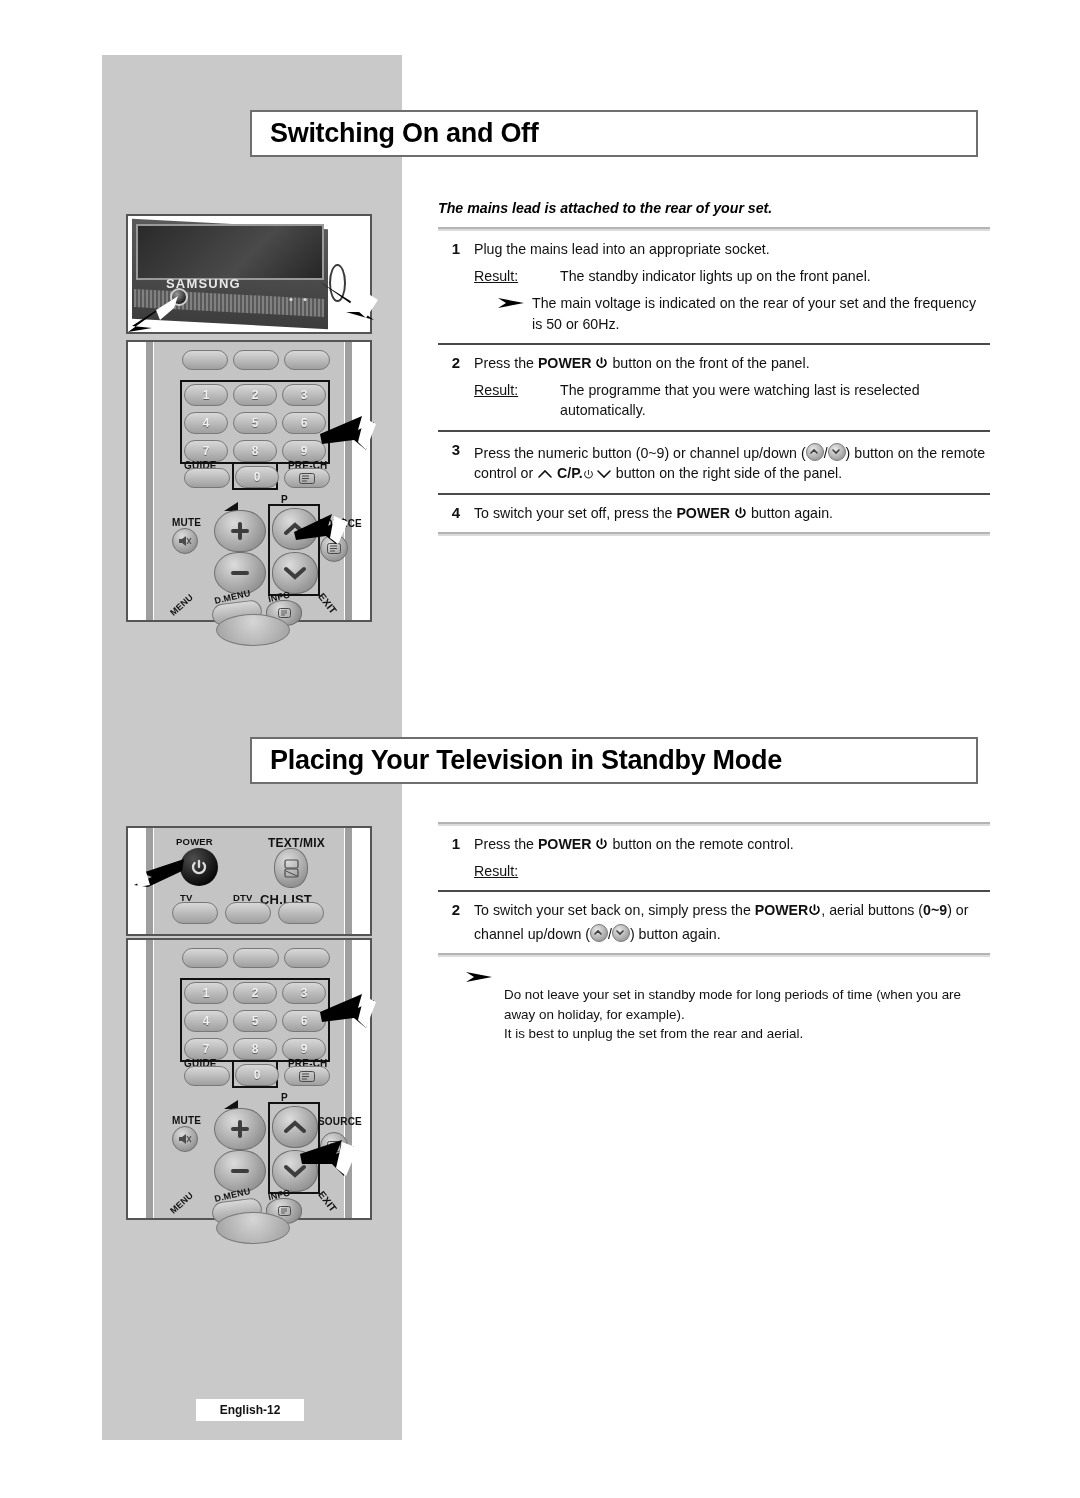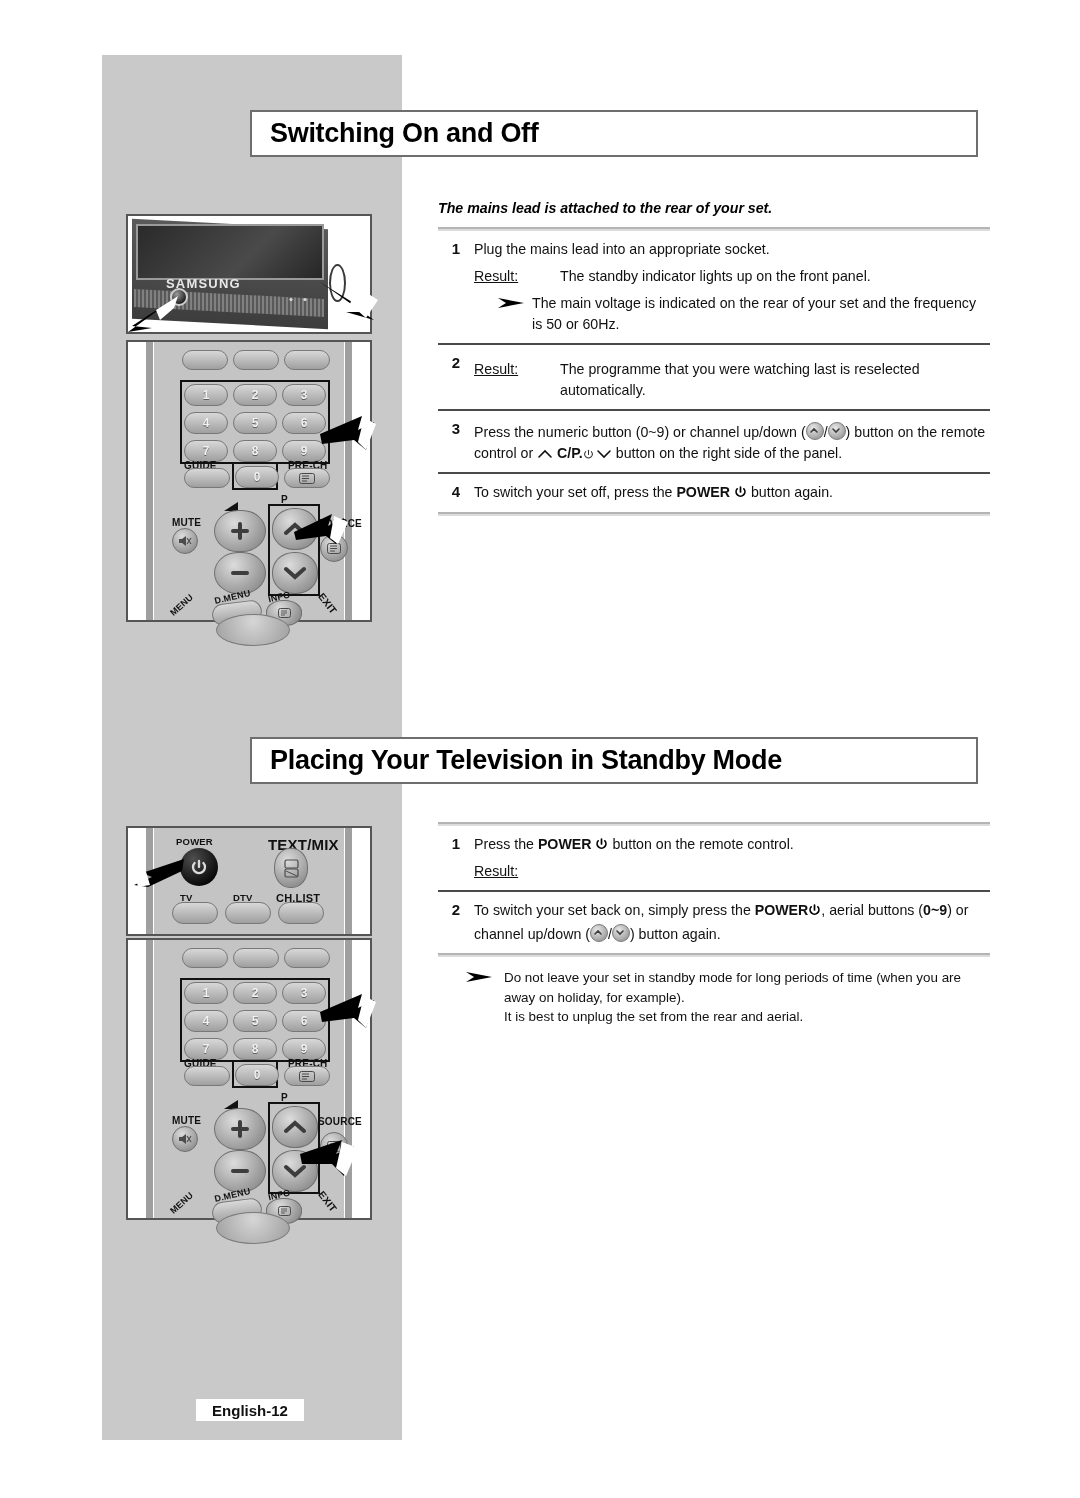--- a/index.html
+++ b/index.html
@@ -35,39 +35,39 @@
   .step .body{flex:1;}
   .sline{margin:0;}
   .res{display:flex;margin-top:6px;}
   .res .lbl{width:86px;flex:0 0 86px;text-decoration:underline;}
   .res .val{flex:1;}
   .note{display:flex;margin-top:7px;padding-left:24px;}
   .note .bullet{flex:0 0 34px;}
   .note .ntxt{flex:1;}
   .note-block{display:flex;padding:11px 0 10px 28px;font-size:13.4px;line-height:19.5px;}
   .note-block .bullet{flex:0 0 38px;}
-  .note-block .ntxt{flex:1;}
+  .note-block .ntxt{flex:1;margin-top:17px;}
   b.bd{font-weight:bold;}
 
   
   .dart{display:inline-block;width:26px;height:14px;position:relative;top:2px;}
 
   
   .pwr{display:inline-block;width:13px;height:13px;position:relative;top:2px;}
 
   
   .chev{display:inline-block;width:16px;height:16px;border-radius:50%;
         background:radial-gradient(circle at 38% 32%,#e9e9e9,#9b9b9b 78%);
         border:1px solid #7a7a7a;position:relative;top:3px;vertical-align:baseline;}
   .chev svg{position:absolute;left:2px;top:2px;}
 
   
   .footer{position:absolute;left:196px;top:1399px;width:108px;height:22px;
           background:#fff;display:flex;align-items:center;justify-content:center;
-          font-size:15px;font-weight:bold;}
+          font-size:12px;font-weight:bold;}
   .tv-box{position:absolute;left:126px;top:214px;width:246px;height:120px;
           background:#fff;border:2px solid #555;box-sizing:border-box;overflow:hidden;}
   .tv-screen{position:absolute;left:8px;top:8px;width:184px;height:52px;
              background:linear-gradient(135deg,#2a2a2a,#4a4a4a 60%,#262626);
              border:2px solid #9a9a9a;}
   .tv-body{position:absolute;left:4px;top:8px;width:196px;height:100px;
            background:linear-gradient(180deg,#5a5a5a,#3d3d3d);
            transform:skewY(3deg);}
   .tv-grille{position:absolute;left:6px;top:78px;width:190px;height:18px;
              background:repeating-linear-gradient(90deg,#8b8b8b 0 2px,#5c5c5c 2px 4px);
@@ -268,20 +268,29 @@
           </div>
           <div class="ntxt">The main voltage is indicated on the rear of your set and the frequency is 50 or 60Hz.</div>
         </div>
       </div>
     </div>
     <div class="rule-mid"></div>
 
     <div class="step">
       <div class="num">2</div>
       <div class="body">
+        <div class="sline">
+          <span>Press the</span>
+          <b class="bd">POWER</b>
+          <span class="pwr"><svg width="13" height="13" viewBox="0 0 13 13">
+                <path d="M6.5 1v5" stroke="#000" stroke-width="1.7" stroke-linecap="round"></path>
+                <path d="M3.2 2.8a4.4 4.4 0 1 0 6.6 0" stroke="#000" stroke-width="1.7" fill="none" stroke-linecap="round"></path>
+              </svg></span>
+          <span>button on the front of the panel.</span>
+        </div>
         <div class="res">
           <div class="lbl">Result:</div>
           <div class="val">The programme that you were watching last is reselected automatically.</div>
         </div>
       </div>
     </div>
     <div class="rule-mid"></div>
 
     <div class="step">
       <div class="num">3</div>
@@ -336,32 +345,32 @@
     <div class="rail" style="left:217px;top:0;width:7px;height:106px;"></div>
 
     <div class="lbl-s" style="left:48px;top:8px;font-size:9.5px;">POWER</div>
     <div class="pwrkey" style="left:52px;top:20px;">
       <svg width="18" height="18" viewBox="0 0 18 18">
           <path d="M9 3v6" stroke="#dcdcdc" stroke-width="2.3" stroke-linecap="round"></path>
           <path d="M4.6 5a6 6 0 1 0 8.8 0" stroke="#dcdcdc" stroke-width="2.3" fill="none" stroke-linecap="round"></path>
         </svg>
     </div>
 
-    <div class="lbl-s" style="left:140px;top:8px;font-size:15px;">TEXT/MIX</div>
+    <div class="lbl-s" style="left:140px;top:8px;font-size:12px;">TEXT/MIX</div>
     <div class="rnd" style="left:146px;top:20px;width:32px;height:38px;border-radius:16px/19px;">
       <svg width="15" height="19" viewBox="0 0 15 19">
           <rect x="1" y="1" width="13" height="8" rx="1.5" fill="none" stroke="#4a4a4a" stroke-width="1.2"></rect>
           <rect x="1" y="10" width="13" height="8" rx="1.5" fill="none" stroke="#4a4a4a" stroke-width="1.2"></rect>
           <path d="M2 12l11 5" stroke="#4a4a4a" stroke-width="1"></path>
         </svg>
     </div>
 
     <div class="lbl-s" style="left:52px;top:64px;font-size:9.5px;">TV</div>
     <div class="lbl-s" style="left:105px;top:64px;font-size:9.5px;">DTV</div>
-    <div class="lbl-s" style="left:148px;top:64px;font-size:11px;">CH.LIST</div>
+    <div class="lbl-s" style="left:132px;top:64px;font-size:13px;">CH.LIST</div>
     <div class="key keybig" style="left:44px;top:74px;width:44px;height:20px;"></div>
     <div class="key keybig" style="left:97px;top:74px;width:44px;height:20px;"></div>
     <div class="key keybig" style="left:150px;top:74px;width:44px;height:20px;"></div>
   </div>
   <div class="pointer" style="left:130px;top:855px;">
     <svg width="56" height="34" viewBox="0 0 56 34">
       <polygon points="54,4 12,18 22,22 4,30 18,32 52,16" fill="#000"></polygon>
       <polygon points="4,14 14,10 20,30 8,32" fill="#fff"></polygon>
     </svg>
   </div>

